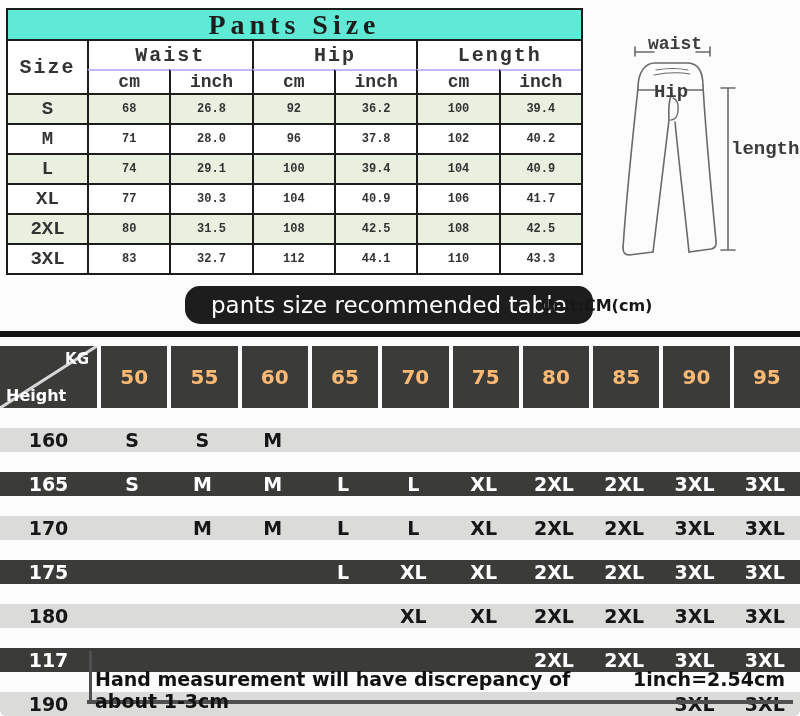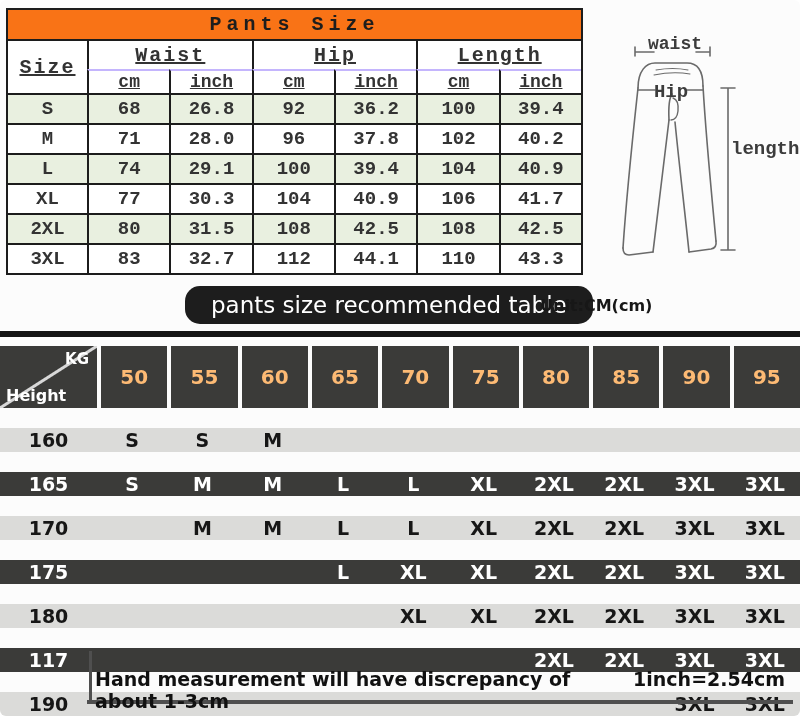--- a/index.html
+++ b/index.html
@@ -3,30 +3,30 @@
 <meta charset="utf-8">
 <style>
   html,body{margin:0;padding:0;background:#fff;}
   #page{position:relative;width:800px;height:716px;background:#fcfcfc;overflow:hidden;
         font-family:"DejaVu Sans",sans-serif;border-radius:6px;}
 
   
   .pt{position:absolute;left:6px;top:8px;width:577px;border:2px solid #1c1c1c;background:#fff;
       font-family:"Liberation Mono","DejaVu Sans Mono",monospace;font-weight:bold;color:#333;
       box-sizing:border-box;}
-  .pt-title{height:29px;background:#f97316;border-bottom:2px solid #1c1c1c;
-            display:flex;align-items:center;justify-content:center;font-size:20px;letter-spacing:5px;color:#1d1d1d;}
-  .pt-head{display:grid;grid-template-columns:79px repeat(6,1fr);grid-template-rows:28px 24px;text-decoration:underline;}
+  .pt-title{height:29px;background:#5eead4;border-bottom:2px solid #1c1c1c;
+            display:flex;align-items:center;justify-content:center;font-size:28px;letter-spacing:5px;color:#1d1d1d;font-family:Liberation Serif, serif;}
+  .pt-head{display:grid;grid-template-columns:79px repeat(6,1fr);grid-template-rows:28px 24px;}
   .pt-head>div{display:flex;align-items:center;justify-content:center;box-sizing:border-box;}
   .pt-size{grid-row:1/3;grid-column:1;font-size:20px;letter-spacing:2px;}
   .pt-group{grid-column:span 2;border-left:2px solid #1c1c1c;font-size:20px;letter-spacing:2px;}
   .pt-unit{border-left:2px solid #1c1c1c;border-top:2px solid #c4b5fd;font-size:18px;}
   .pt-body .t-row{display:grid;grid-template-columns:79px repeat(6,1fr);height:28px;border-top:2px solid #1c1c1c;}
   .pt-body .t-row:nth-child(odd){background:#e9f0e0;}
-  .pt-body .t-cell{display:flex;align-items:center;justify-content:center;font-size:19px;box-sizing:border-box;}
+  .pt-body .t-cell{display:flex;align-items:center;justify-content:center;font-size:12px;box-sizing:border-box;}
   .pt-body .t-cell:first-child{font-size:19px;}
   .pt-body .t-cell + .t-cell{border-left:2px solid #1c1c1c;}
 
   
   .diagram{position:absolute;left:598px;top:18px;}
   .diagram text{font-family:"Liberation Mono","DejaVu Sans Mono",monospace;fill:#3c3c3c;}
 
   
   .banner-box{position:absolute;left:185px;top:286px;height:38px;background:#1d1d1d;color:#fff;
               display:flex;align-items:center;padding:0 26px;font-size:23px;font-weight:normal;border-radius:15px;}

